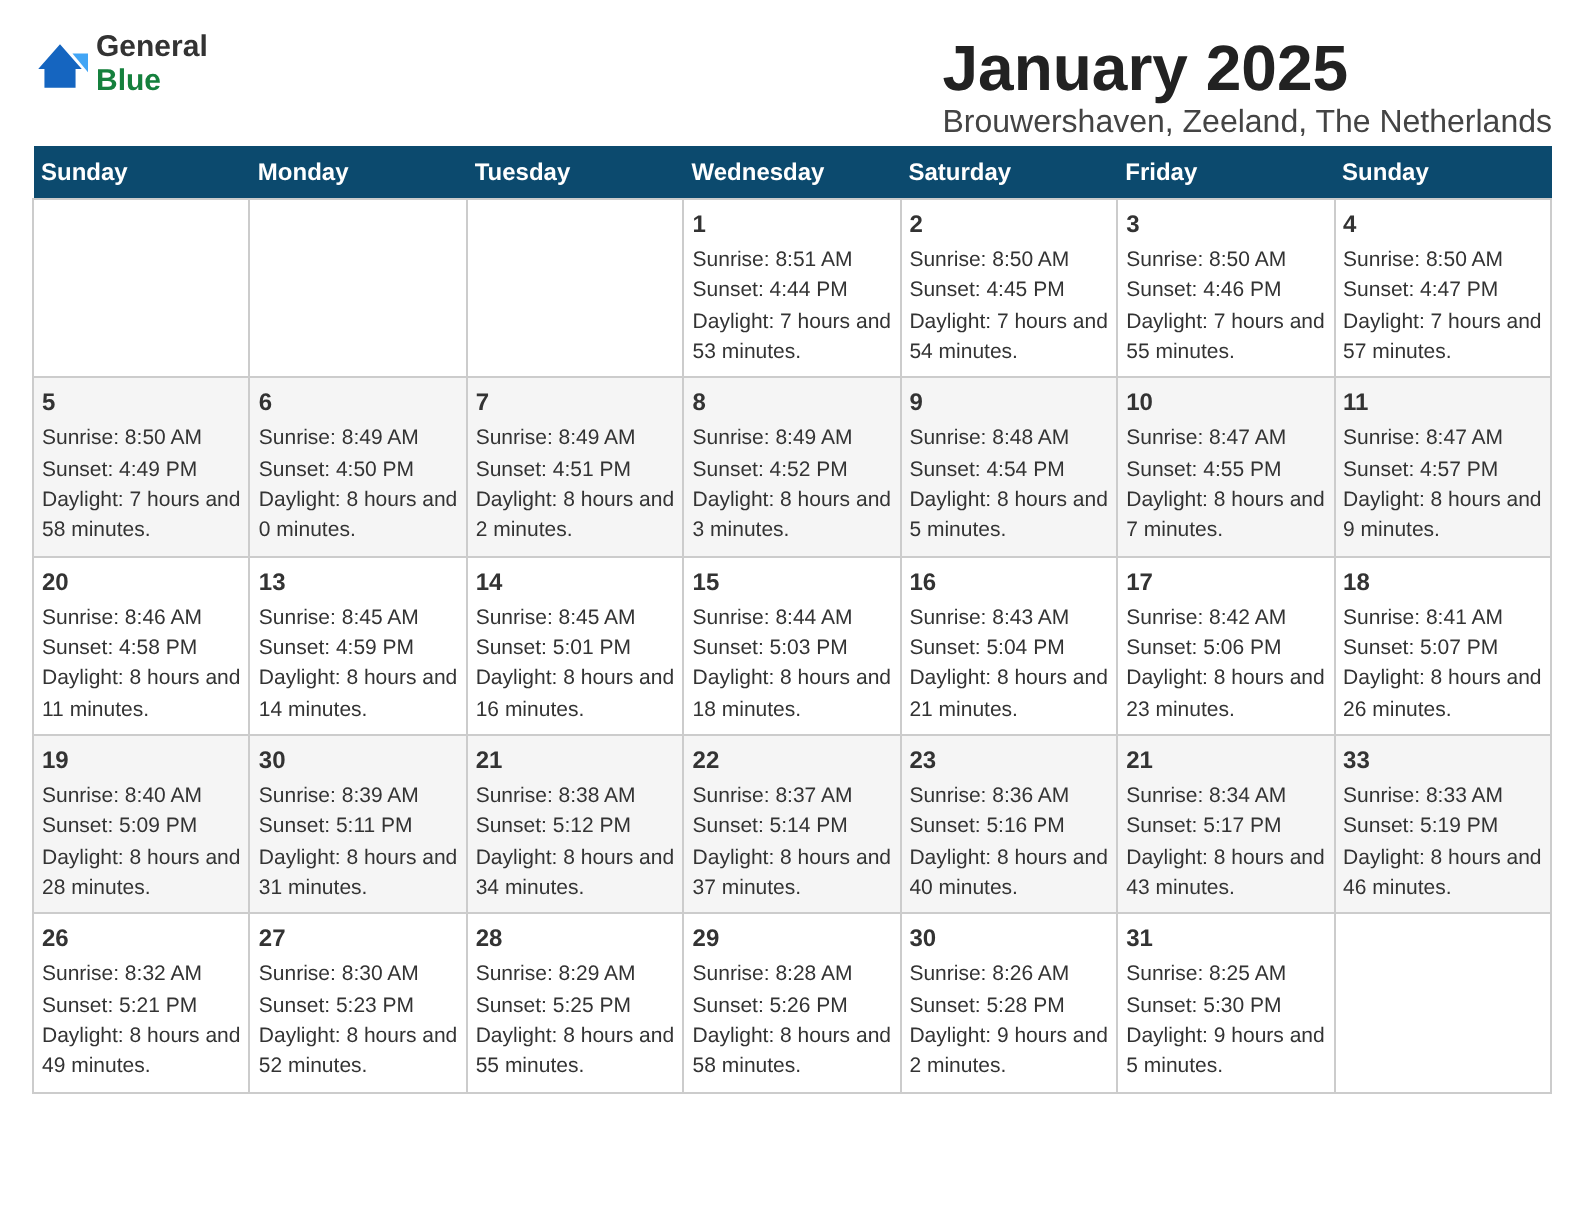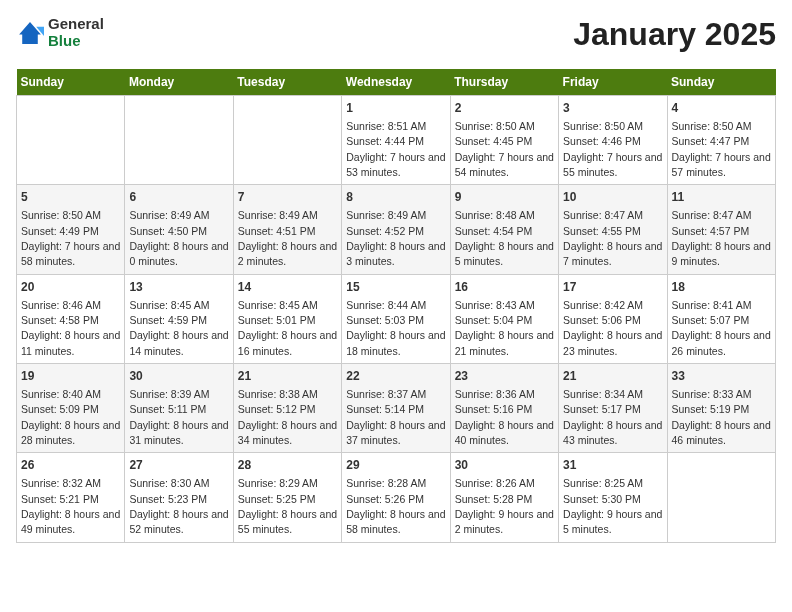--- a/index.html
+++ b/index.html
@@ -7,21 +7,21 @@
       font-family: Arial, sans-serif;
       background: #fff;
       width: 792px;
       min-height: 612px;
       padding: 16px;
     }
     .header {
       display: flex;
       align-items: flex-start;
       justify-content: space-between;
-      margin-bottom: 16px;
+      margin-bottom: 2px;
     }
     .logo {
       display: flex;
       align-items: center;
       gap: 4px;
     }
     .logo-text {
       display: flex;
       flex-direction: column;
       font-size: 15px;
@@ -46,21 +46,21 @@
       font-size: 16px;
       font-weight: normal;
       color: #444;
     }
     table {
       width: 100%;
       border-collapse: collapse;
       font-size: 11px;
     }
     thead tr th {
-      background-color: #4d7c0f;
+      background-color: #0c4a6e;
       color: #fff;
       padding: 6px 4px;
       text-align: left;
       font-size: 12px;
       font-weight: bold;
     }
     tbody tr td {
       border: 1px solid #ccc;
       vertical-align: top;
       padding: 4px;
@@ -99,31 +99,32 @@
       <polygon points="18,4 32,20 28,20 28,32 8,32 8,20 4,20" fill="#1565c0"></polygon>
       <polygon points="26,10 36,10 36,22" fill="#42a5f5"></polygon>
     </svg>
     <div class="logo-text">
       <span class="logo-general">General</span>
       <span class="logo-blue">Blue</span>
     </div>
   </div>
   <div class="title-area">
     <h1>January 2025</h1>
+    <h2>Brouwershaven, Zeeland, The Netherlands</h2>
   </div>
 </div>
 
 <table>
   <thead>
     <tr>
     <th>Sunday</th>
         <th>Monday</th>
         <th>Tuesday</th>
         <th>Wednesday</th>
-        <th>Thursday</th>
+        <th>Saturday</th>
         <th>Friday</th>
         <th>Sunday</th>
       </tr>
   </thead>
   <tbody id="calendar-body">
   <tr>
         <td class="empty-cell"></td>
         <td class="empty-cell"></td>
         <td class="empty-cell"></td>
         <td>

